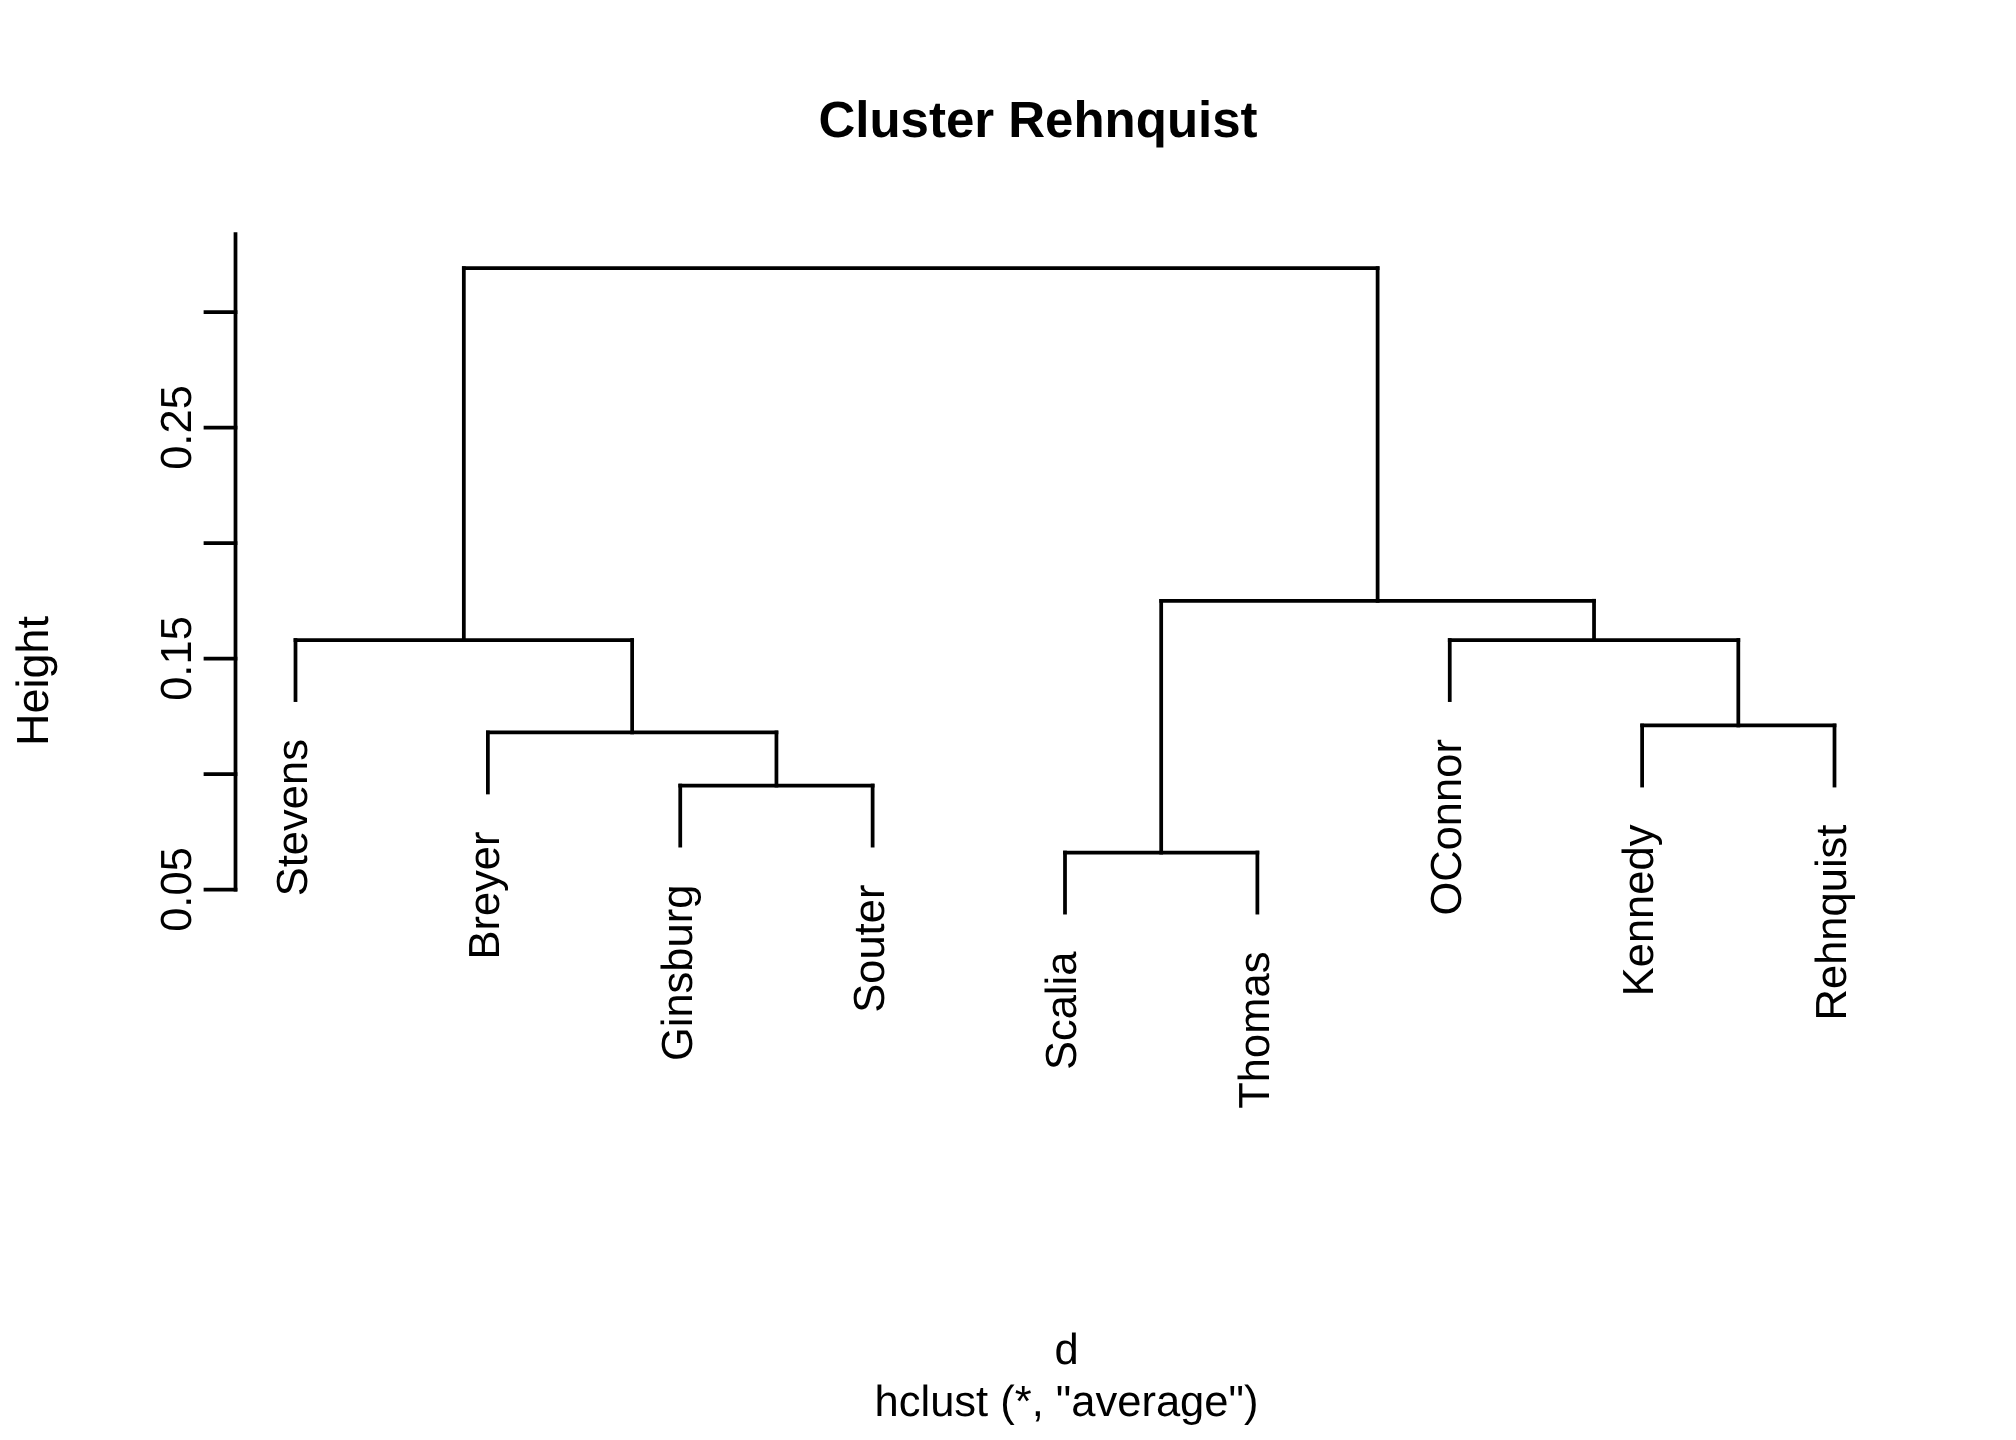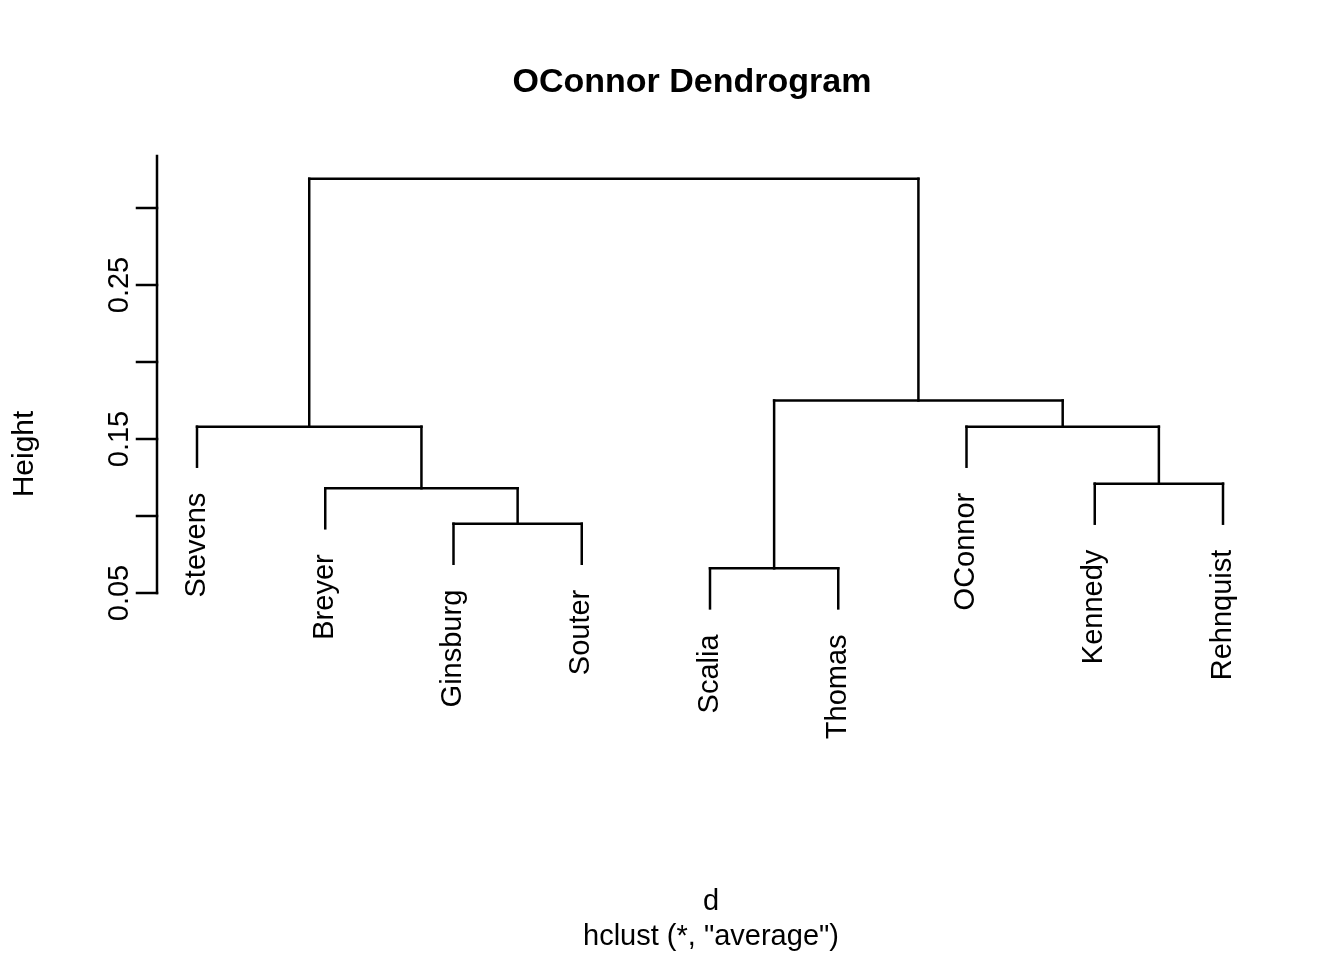--- a/index.html
+++ b/index.html
@@ -13,21 +13,21 @@
          font-size:29px;line-height:1;white-space:nowrap;}
   .xlab2{position:absolute;top:921px;left:711px;transform:translateX(-50%);
          font-size:29px;line-height:1;white-space:nowrap;}
   svg text{font-family:"Liberation Sans","DejaVu Sans",sans-serif;fill:#000;}
   #plot{position:absolute;top:0;left:0;}
 </style>
 </head>
 <body>
 
 <div class="figure">
-  <div class="title">OConnor Dendrogram</div>
+  <div class="title">Cluster Rehnquist</div>
   <div class="ylab">Height</div>
   <svg id="plot" width="1344" height="960" viewBox="0 0 1344 960">
       <line stroke="#000000" stroke-width="2.5" stroke-linecap="square" x1="157" y1="156" x2="157" y2="593"></line>
       <line stroke="#000000" stroke-width="2.5" stroke-linecap="square" x1="137" y1="593" x2="157" y2="593"></line>
       <line stroke="#000000" stroke-width="2.5" stroke-linecap="square" x1="137" y1="516" x2="157" y2="516"></line>
       <line stroke="#000000" stroke-width="2.5" stroke-linecap="square" x1="137" y1="439" x2="157" y2="439"></line>
       <line stroke="#000000" stroke-width="2.5" stroke-linecap="square" x1="137" y1="362" x2="157" y2="362"></line>
       <line stroke="#000000" stroke-width="2.5" stroke-linecap="square" x1="137" y1="285" x2="157" y2="285"></line>
       <line stroke="#000000" stroke-width="2.5" stroke-linecap="square" x1="137" y1="208" x2="157" y2="208"></line>
       <text transform="translate(127.5 593) rotate(-90)" text-anchor="middle" font-size="29">0.05</text>

